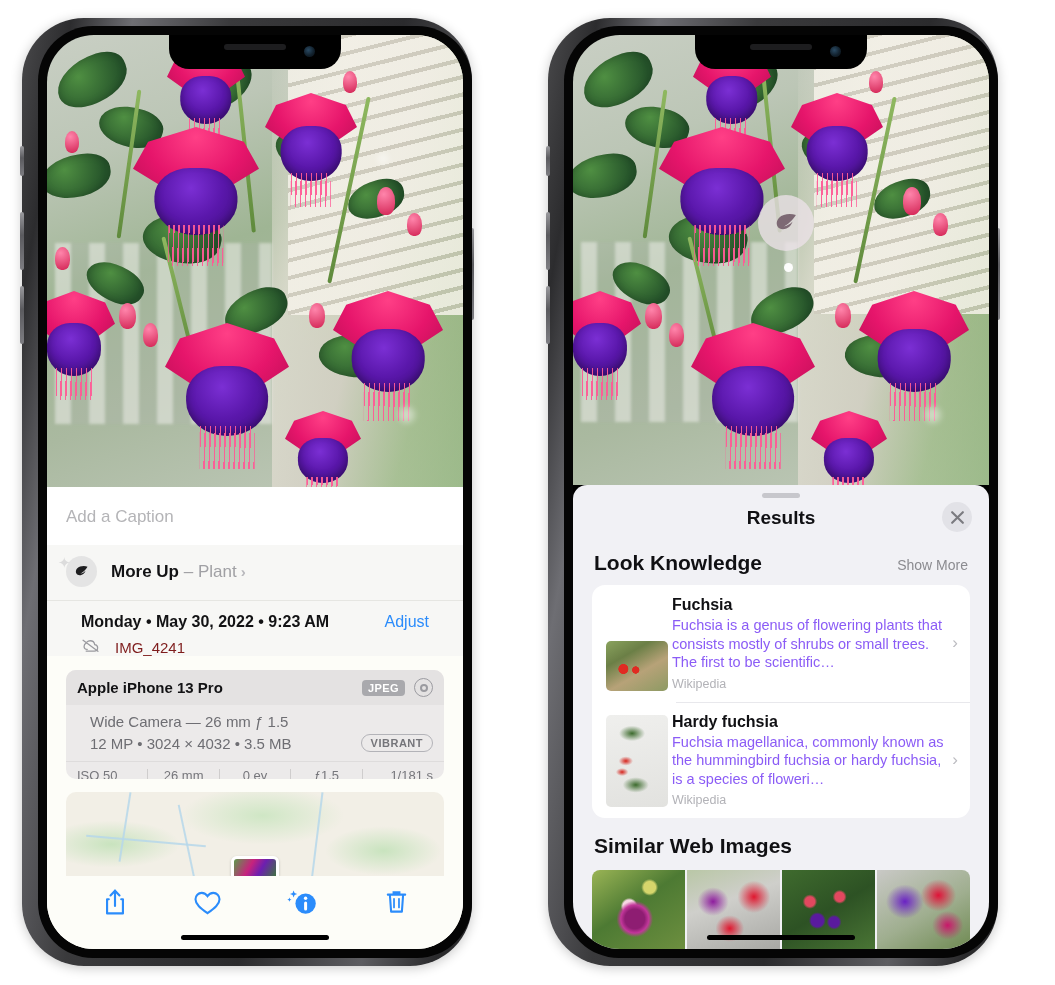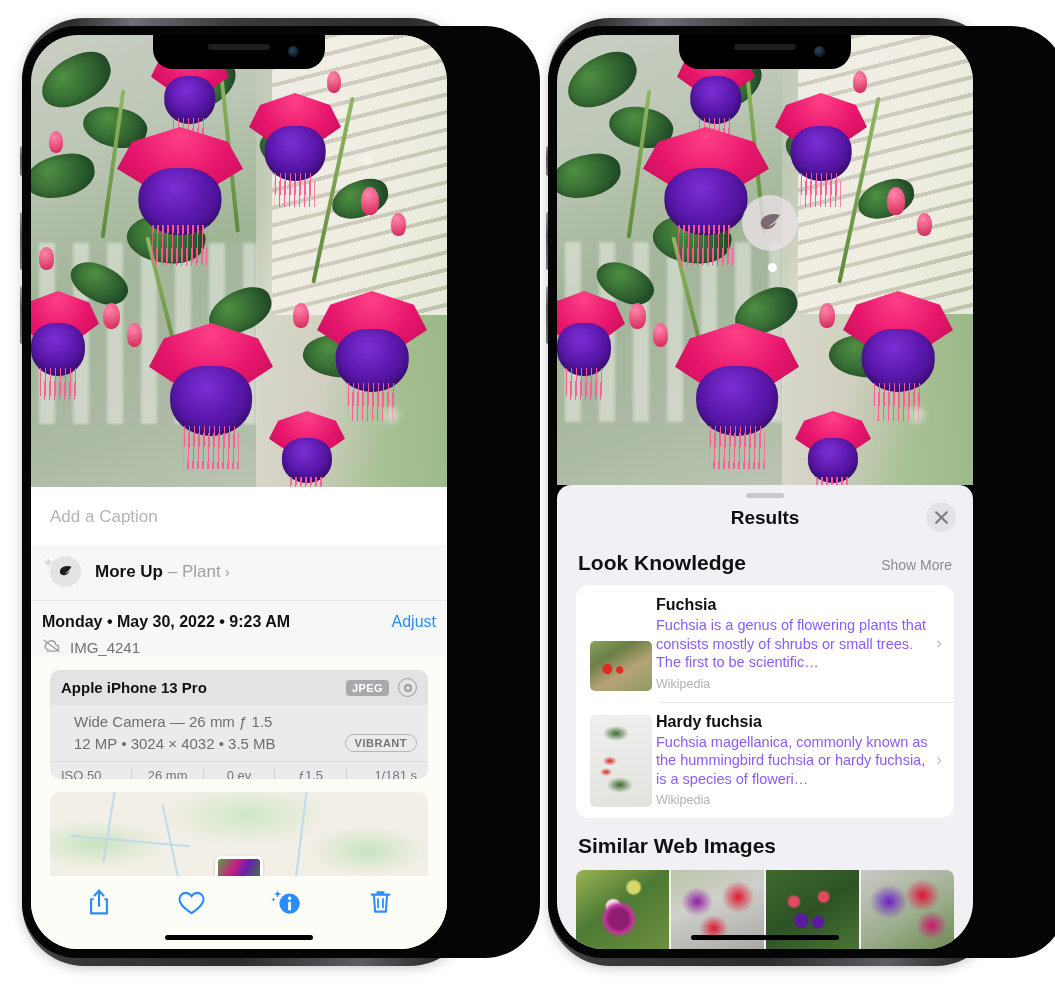--- a/index.html
+++ b/index.html
@@ -16,22 +16,22 @@
     position: absolute;
     width: 450px; height: 948px;
     border-radius: 62px;
     background: linear-gradient(100deg,#4a4a4c 0%,#2c2c2e 8%,#6e6e73 18%,#3a3a3c 34%,#2b2b2d 62%,#5d5d61 82%,#2a2a2c 94%);
     box-shadow: 0 2px 12px rgba(0,0,0,.22);
   }
   .phone.left { left: 22px; top: 18px; }
   .phone.right { left: 548px; top: 18px; }
 
   .bezel {
-    position: absolute; left: 0; top: 8px;
-    width: 518px; height: 932px;
+    position: absolute; left: 16px; top: 8px;
+    width: 434px; height: 932px;
     border-radius: 55px;
     background: #050505;
   }
   .screen {
     position: absolute; left: 9px; top: 9px;
     width: 416px; height: 914px;
     border-radius: 47px;
     overflow: hidden;
     background: #000;
   }
@@ -181,29 +181,29 @@
   }
   .sparkles {
     position: absolute; left: 11px; top: 10px;
     color: #dcdcdc; font-size: 15px; line-height: 1;
     pointer-events: none;
   }
   .lookup-text { font-size: 17px; font-weight: 700; color: #121214; }
   .lookup-text .sub { font-weight: 400; color: #a0a0a4; }
   .chev-sm { color: #b9b9bd; font-size: 15px; margin-left: 4px; }
 
-  .meta-block { padding: 12px 11px 0; background: #f7f7f5; }
+  .meta-block { padding: 12px 34px 0; background: #f7f7f5; }
   .date-line {
     display: flex; align-items: baseline; justify-content: space-between;
     font-size: 16px; font-weight: 700; color: #121214;
   }
   .adjust-link { font-size: 16px; color: #2b8cfb; font-weight: 400; }
   .filename-line {
-    display: flex; align-items: center; gap: 9px;
-    margin-top: 7px; font-size: 15px; color: #737373;
+    display: flex; align-items: center; gap: 15px;
+    margin-top: 7px; font-size: 15px; color: #7f1d1d;
   }
 
   .exif-card {
     margin: 14px 19px 0;
     border-radius: 10px;
     background: #eceaea;
     overflow: hidden;
     font-size: 14px;
     color: #6e6e73;
   }

